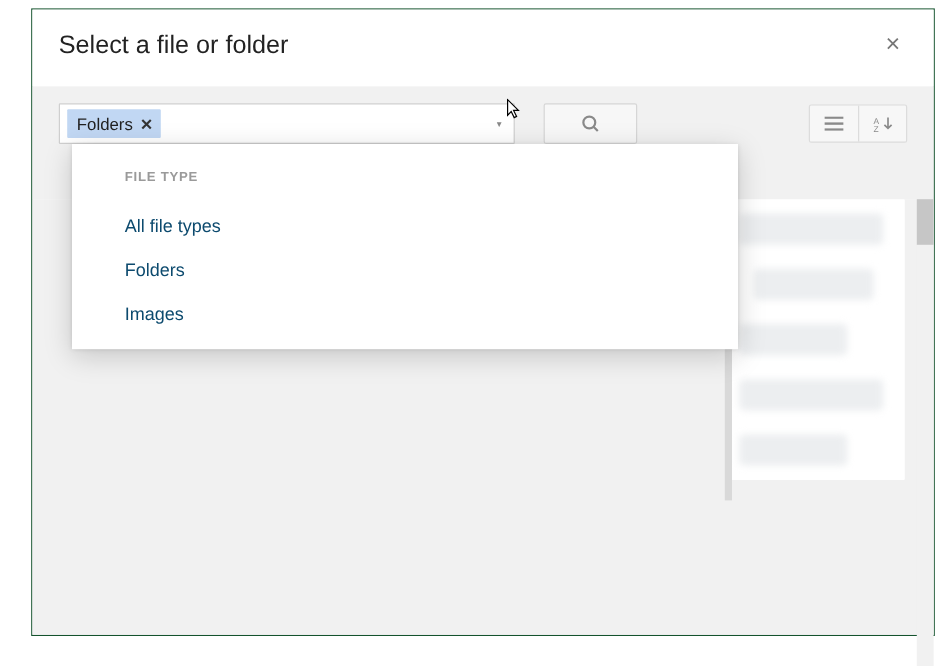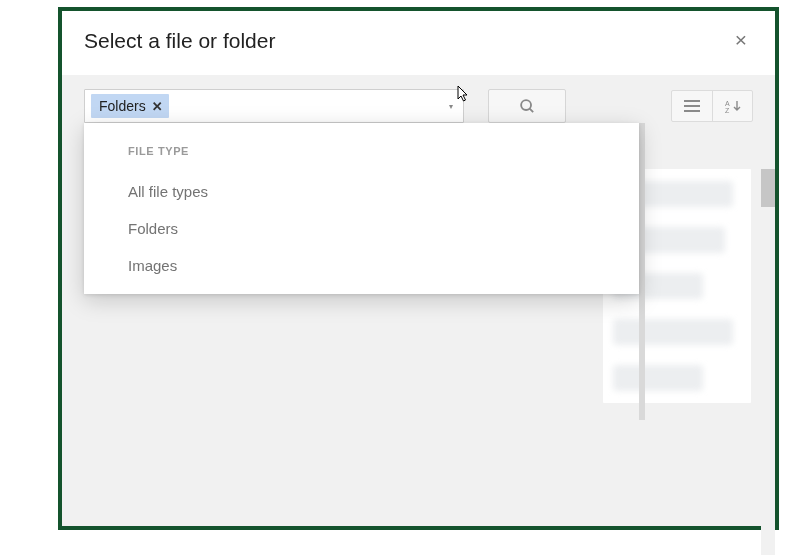--- a/index.html
+++ b/index.html
@@ -7,26 +7,25 @@
       font-family: Arial, "Helvetica Neue", Helvetica, sans-serif;
       background: #fff;
       width: 791px;
       height: 555px;
       overflow: hidden;
       position: relative;
     }
     .modal {
       position: absolute;
       top: 7px; left: 26px; right: 12px; bottom: 25px;
-      border: 4px solid #14532d;
+      border: 1px solid #14532d;
       background: #fff;
       display: flex;
       flex-direction: column;
       box-shadow: 0 0 0 rgba(0,0,0,0);
-      margin-left: 32px;
     }
     .modal-header {
       display: flex;
       align-items: center;
       justify-content: space-between;
       padding: 18px 22px 22px 22px;
       background: #fff;
     }
     .modal-title {
       font-size: 21px;
@@ -113,41 +112,41 @@
       justify-content: center;
       cursor: pointer;
       color: #777;
     }
     .icon-toggle + .icon-toggle {
       border-left: 1px solid #dcdcdc;
     }
     
     .dropdown-panel {
       position: absolute;
-      left: 22px;
+      left: 33px;
       top: 48px;
       width: 555px;
       background: #fff;
       box-shadow: 0 6px 22px rgba(0,0,0,0.18), 0 1px 4px rgba(0,0,0,0.12);
       z-index: 20;
       padding: 22px 0 10px 0;
     }
     .dropdown-section {
       padding: 0 0 0 44px;
     }
     .section-label {
       font-size: 11px;
       letter-spacing: 0.6px;
       color: #9a9a9a;
       font-weight: bold;
       margin-bottom: 16px;
     }
     .file-type-item {
       font-size: 15px;
-      color: #737373;
+      color: #0c4a6e;
       padding: 10px 0;
       cursor: pointer;
     }
     
     .content-area {
       background: #f1f1f1;
       flex: 1;
       position: relative;
     }
     .scroll-track {

